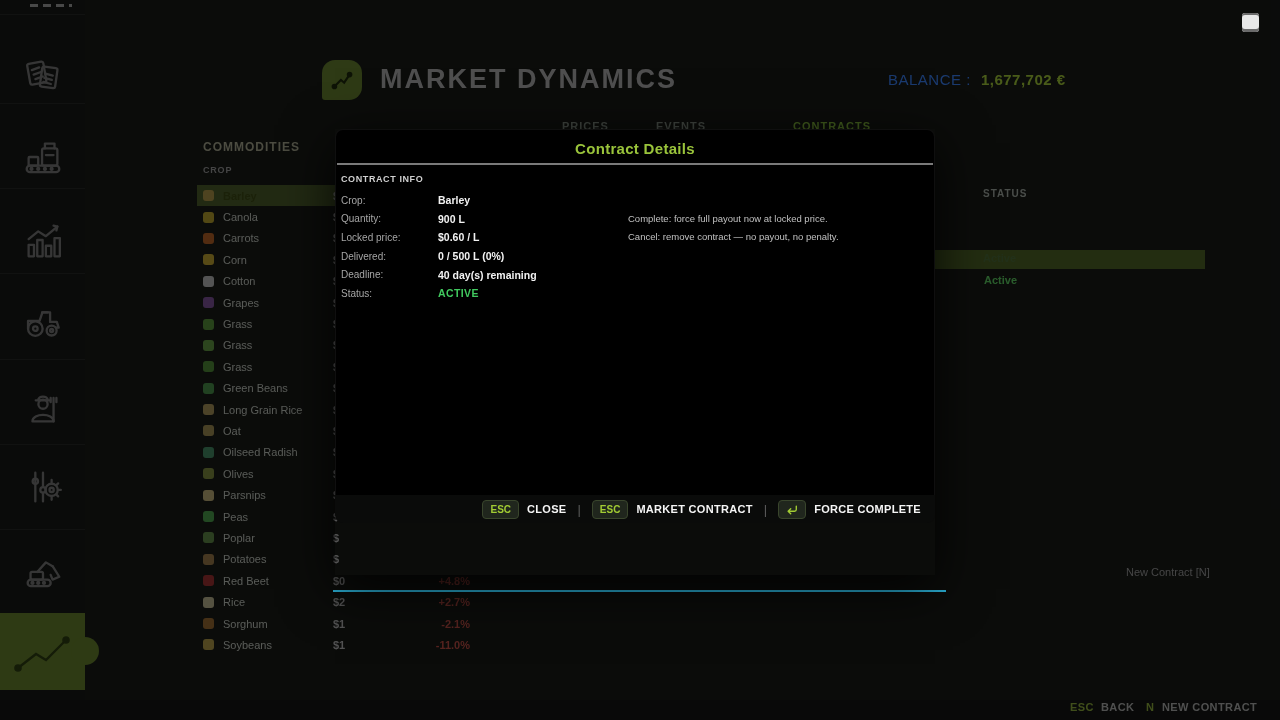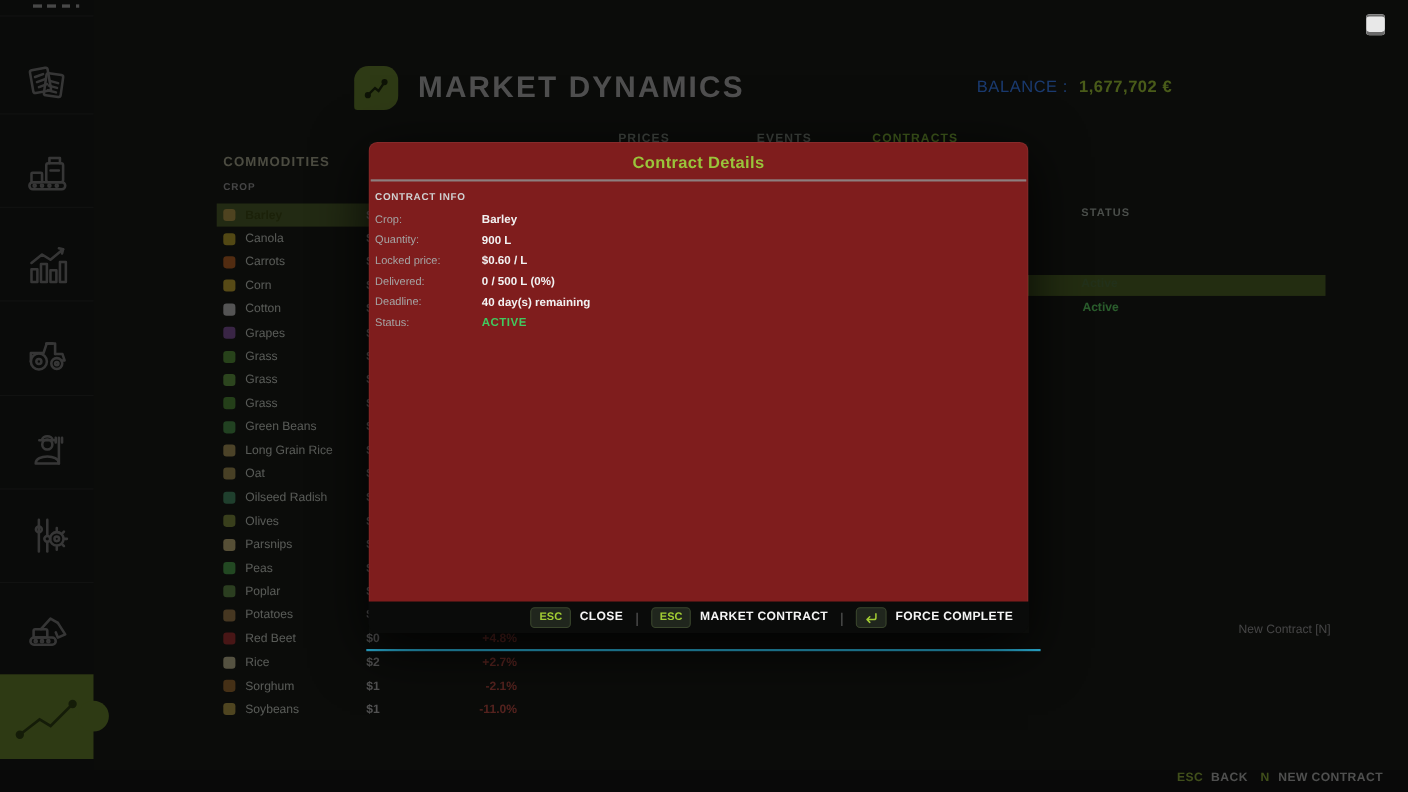--- a/index.html
+++ b/index.html
@@ -56,21 +56,21 @@
 
   
   .dim{position:absolute;inset:0;background:rgba(0,0,0,.55);z-index:40}
   .cyan-line{position:absolute;left:333px;top:590px;width:613px;height:2px;background:#2cb5dc;z-index:50}
   .phone{position:absolute;left:1242px;top:13px;width:17px;height:19px;background:#e8e8e8;
     border-radius:3px;box-shadow:inset 0 2px 0 #6a6a6a, inset 0 -3px 0 #6a6a6a;z-index:55}
 
   
   .modal{position:absolute;left:335px;top:129px;width:600px;height:446px;z-index:60;
     box-shadow:0 14px 50px rgba(0,0,0,.85)}
-  .mbody{position:relative;width:600px;height:418px;background:#7f1d1d;
+  .mbody{position:relative;width:600px;height:366px;background:#000000;
     border:1px solid rgba(255,255,255,.06);border-bottom:none;border-radius:8px 8px 0 0}
   .mtitle{padding-top:10px;height:33px;text-align:center;font-size:15px;font-weight:bold;
     color:#9ac43b;letter-spacing:.3px}
   .mdiv{height:2px;background:#8f8f8f;margin:0 1px;opacity:.85}
   .msec{font-size:9px;font-weight:bold;letter-spacing:.6px;color:#d0d0d0;margin-bottom:7px}
   .minfo{position:absolute;left:5px;top:44px;width:286px}
   .irow{display:flex;height:18.6px;align-items:center}
   .ilabel{width:97px;font-size:10px;color:#a5a5a5;flex:none}
   .ivalue{font-size:10.5px;font-weight:bold;color:#f2f2f2;white-space:nowrap}
   .ivalue.greenv{color:#41c95f;letter-spacing:.4px}
@@ -229,21 +229,21 @@
         </g>
       </svg>
   </div>
   <div class="app-title">MARKET DYNAMICS</div>
   <div class="balance">
     <span class="balance-label">BALANCE :</span>
     <span class="balance-value">1,677,702 €</span>
   </div>
 
   <span class="tab" style="left:562px">PRICES</span>
-  <span class="tab" style="left:688px">EVENTS</span>
+  <span class="tab" style="left:656px">EVENTS</span>
   <span class="tab active" style="left:793px">CONTRACTS</span>
 
   <div class="com-title">COMMODITIES</div>
   <div class="com-colhdr">CROP</div>
   <div class="com-list">
 
       <div class="crow sel">
         <span class="cicon" style="background: rgb(184, 154, 74);"></span>
         <span class="cname">Barley</span>
         <span class="cprice">$</span>
@@ -449,20 +449,24 @@
               <span class="ivalue">40 day(s) remaining</span>
             </div>
 
             <div class="irow">
               <span class="ilabel">Status:</span>
               <span class="ivalue greenv">ACTIVE</span>
             </div>
           </div>
       </div>
 
+      <div class="mnotes">
+        <div class="mnote">Complete: force full payout now at locked price.</div>
+        <div class="mnote">Cancel: remove contract — no payout, no penalty.</div>
+      </div>
 
     </div>
 
     <div class="mbar">
       <div class="mbtn">
         <span class="kbadge">ESC</span>
         <span class="blabel">CLOSE</span>
       </div>
       <span class="bsep">|</span>
       <div class="mbtn">

